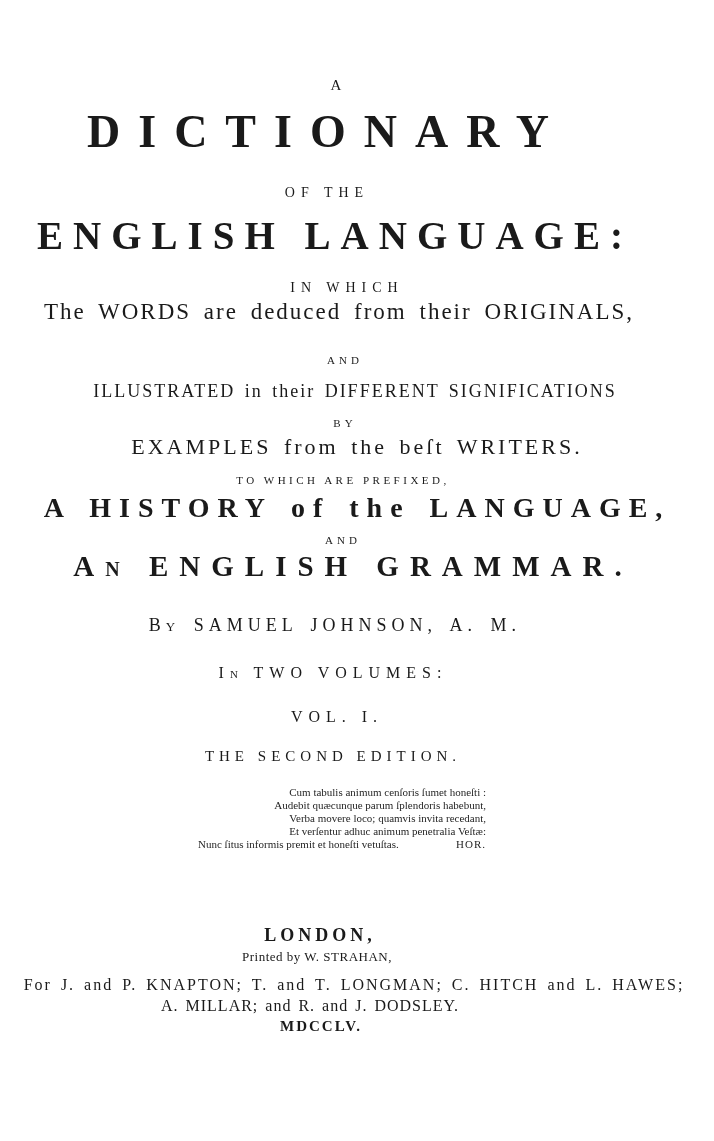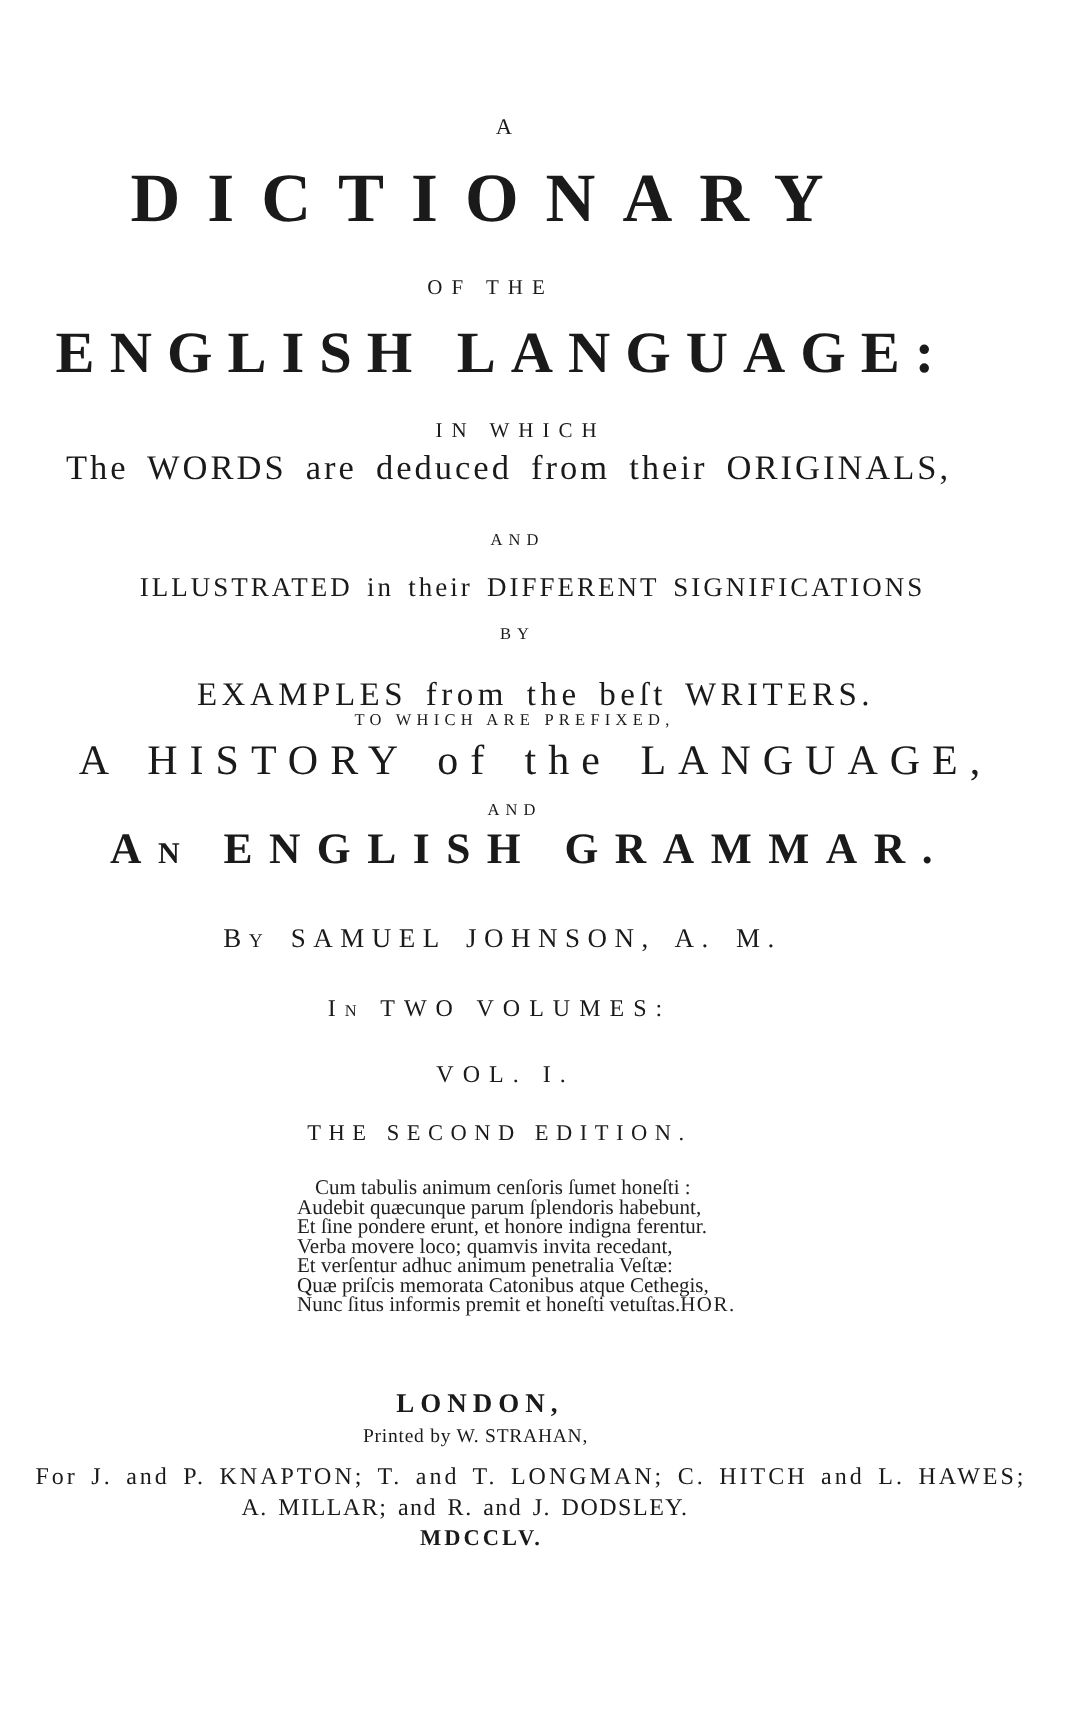--- a/index.html
+++ b/index.html
@@ -25,38 +25,38 @@
 
   .l-a        { top: 78px;  font-size: 15px; letter-spacing: 2px;   transform: translateX(-20px); }
   .l-dict     { top: 109px; font-size: 46px; letter-spacing: 18px;  transform: translateX(-30px); font-weight: 700; }
   .l-ofthe    { top: 186px; font-size: 14px; letter-spacing: 6px;   transform: translateX(-30px); }
   .l-english  { top: 216px; font-size: 39px; letter-spacing: 10px;  transform: translateX(-22px); font-weight: 700; }
   .l-inwhich  { top: 281px; font-size: 14px; letter-spacing: 6px;   transform: translateX(-10px); }
   .l-words    { top: 300px; font-size: 23px; letter-spacing: 2px;   word-spacing: 5px; transform: translateX(-18px); }
   .l-and1     { top: 355px; font-size: 11px; letter-spacing: 4px;   transform: translateX(-12px); }
   .l-illus    { top: 382px; font-size: 18px; letter-spacing: 2px;   word-spacing: 3px; transform: translateX(-2px); }
   .l-by       { top: 418px; font-size: 11px; letter-spacing: 4px;   transform: translateX(-12px); }
-  .l-examples { top: 452px; font-size: 22px; letter-spacing: 3px;   word-spacing: 4px; }
+  .l-examples { top: 436px; font-size: 22px; letter-spacing: 3px;   word-spacing: 4px; }
   .l-prefixed { top: 475px; font-size: 11px; letter-spacing: 3.5px; transform: translateX(-14px); }
-  .l-history  { top: 494px; font-size: 28px; letter-spacing: 8px;   word-spacing: 4px; font-weight: 400; }
+  .l-history  { top: 494px; font-size: 28px; letter-spacing: 8px;   word-spacing: 4px; font-weight: 700; }
   .l-and2     { top: 535px; font-size: 11px; letter-spacing: 4px;   transform: translateX(-14px); }
   .l-grammar  { top: 552px; font-size: 29px; letter-spacing: 11px;  transform: translateX(-4px); font-weight: 700; }
   .l-author   { top: 616px; font-size: 18px; letter-spacing: 5px;   word-spacing: 4px; transform: translateX(-22px); }
   .l-volumes  { top: 665px; font-size: 16px; letter-spacing: 6px;   transform: translateX(-24px); }
   .l-vol      { top: 709px; font-size: 16px; letter-spacing: 6px;   transform: translateX(-20px); }
   .l-edition  { top: 749px; font-size: 15px; letter-spacing: 5px;   transform: translateX(-24px); }
 
   .epigraph {
     position: absolute;
     top: 786px;
     left: 198px;
     width: 288px;
-    font-size: 14px;
+    font-size: 11px;
     line-height: 13px;
-    text-align: left;
+    text-align: right;
     color: #1f1f1f;
   }
   .ep-line { white-space: nowrap; }
   .ep-indent { text-indent: 12px; }
   .ep-last { display: flex; justify-content: space-between; }
   .ep-attr { letter-spacing: 1px; }
 
   .l-london   { top: 926px;  font-size: 18px; letter-spacing: 4px; transform: translateX(-37px); font-weight: 700; }
   .l-printer  { top: 950px;  font-size: 13px; letter-spacing: 0.5px; transform: translateX(-40px); }
   .l-pub1     { top: 977px;  font-size: 16px; letter-spacing: 2px; word-spacing: 3px; transform: translateX(-3px); }
@@ -84,24 +84,22 @@
   <div class="line l-grammar sc">An ENGLISH GRAMMAR.</div>
 
   <div class="line l-author sc">By SAMUEL JOHNSON, A. M.</div>
   <div class="line l-volumes sc">In TWO VOLUMES:</div>
   <div class="line l-vol">VOL. I.</div>
   <div class="line l-edition">THE SECOND EDITION.</div>
 
   <div class="epigraph">
     <div class="ep-line ep-indent">Cum tabulis animum cenſoris ſumet honeſti :</div>
     <div class="ep-line">Audebit quæcunque parum ſplendoris habebunt,</div>
-    <div class="ep-line">Et ſine pondere erunt, et honore indigna ferentur.</div>
     <div class="ep-line">Verba movere loco; quamvis invita recedant,</div>
     <div class="ep-line">Et verſentur adhuc animum penetralia Veſtæ:</div>
-    <div class="ep-line">Quæ priſcis memorata Catonibus atque Cethegis,</div>
     <div class="ep-line ep-last">
       <span>Nunc ſitus informis premit et honeſti vetuſtas.</span>
       <span class="ep-attr">HOR.</span>
     </div>
   </div>
 
   <div class="line l-london">LONDON,</div>
   <div class="line l-printer">Printed by W. STRAHAN,</div>
   <div class="line l-pub1">For J. and P. KNAPTON; T. and T. LONGMAN; C. HITCH and L. HAWES;</div>
   <div class="line l-pub2">A. MILLAR; and R. and J. DODSLEY.</div>

